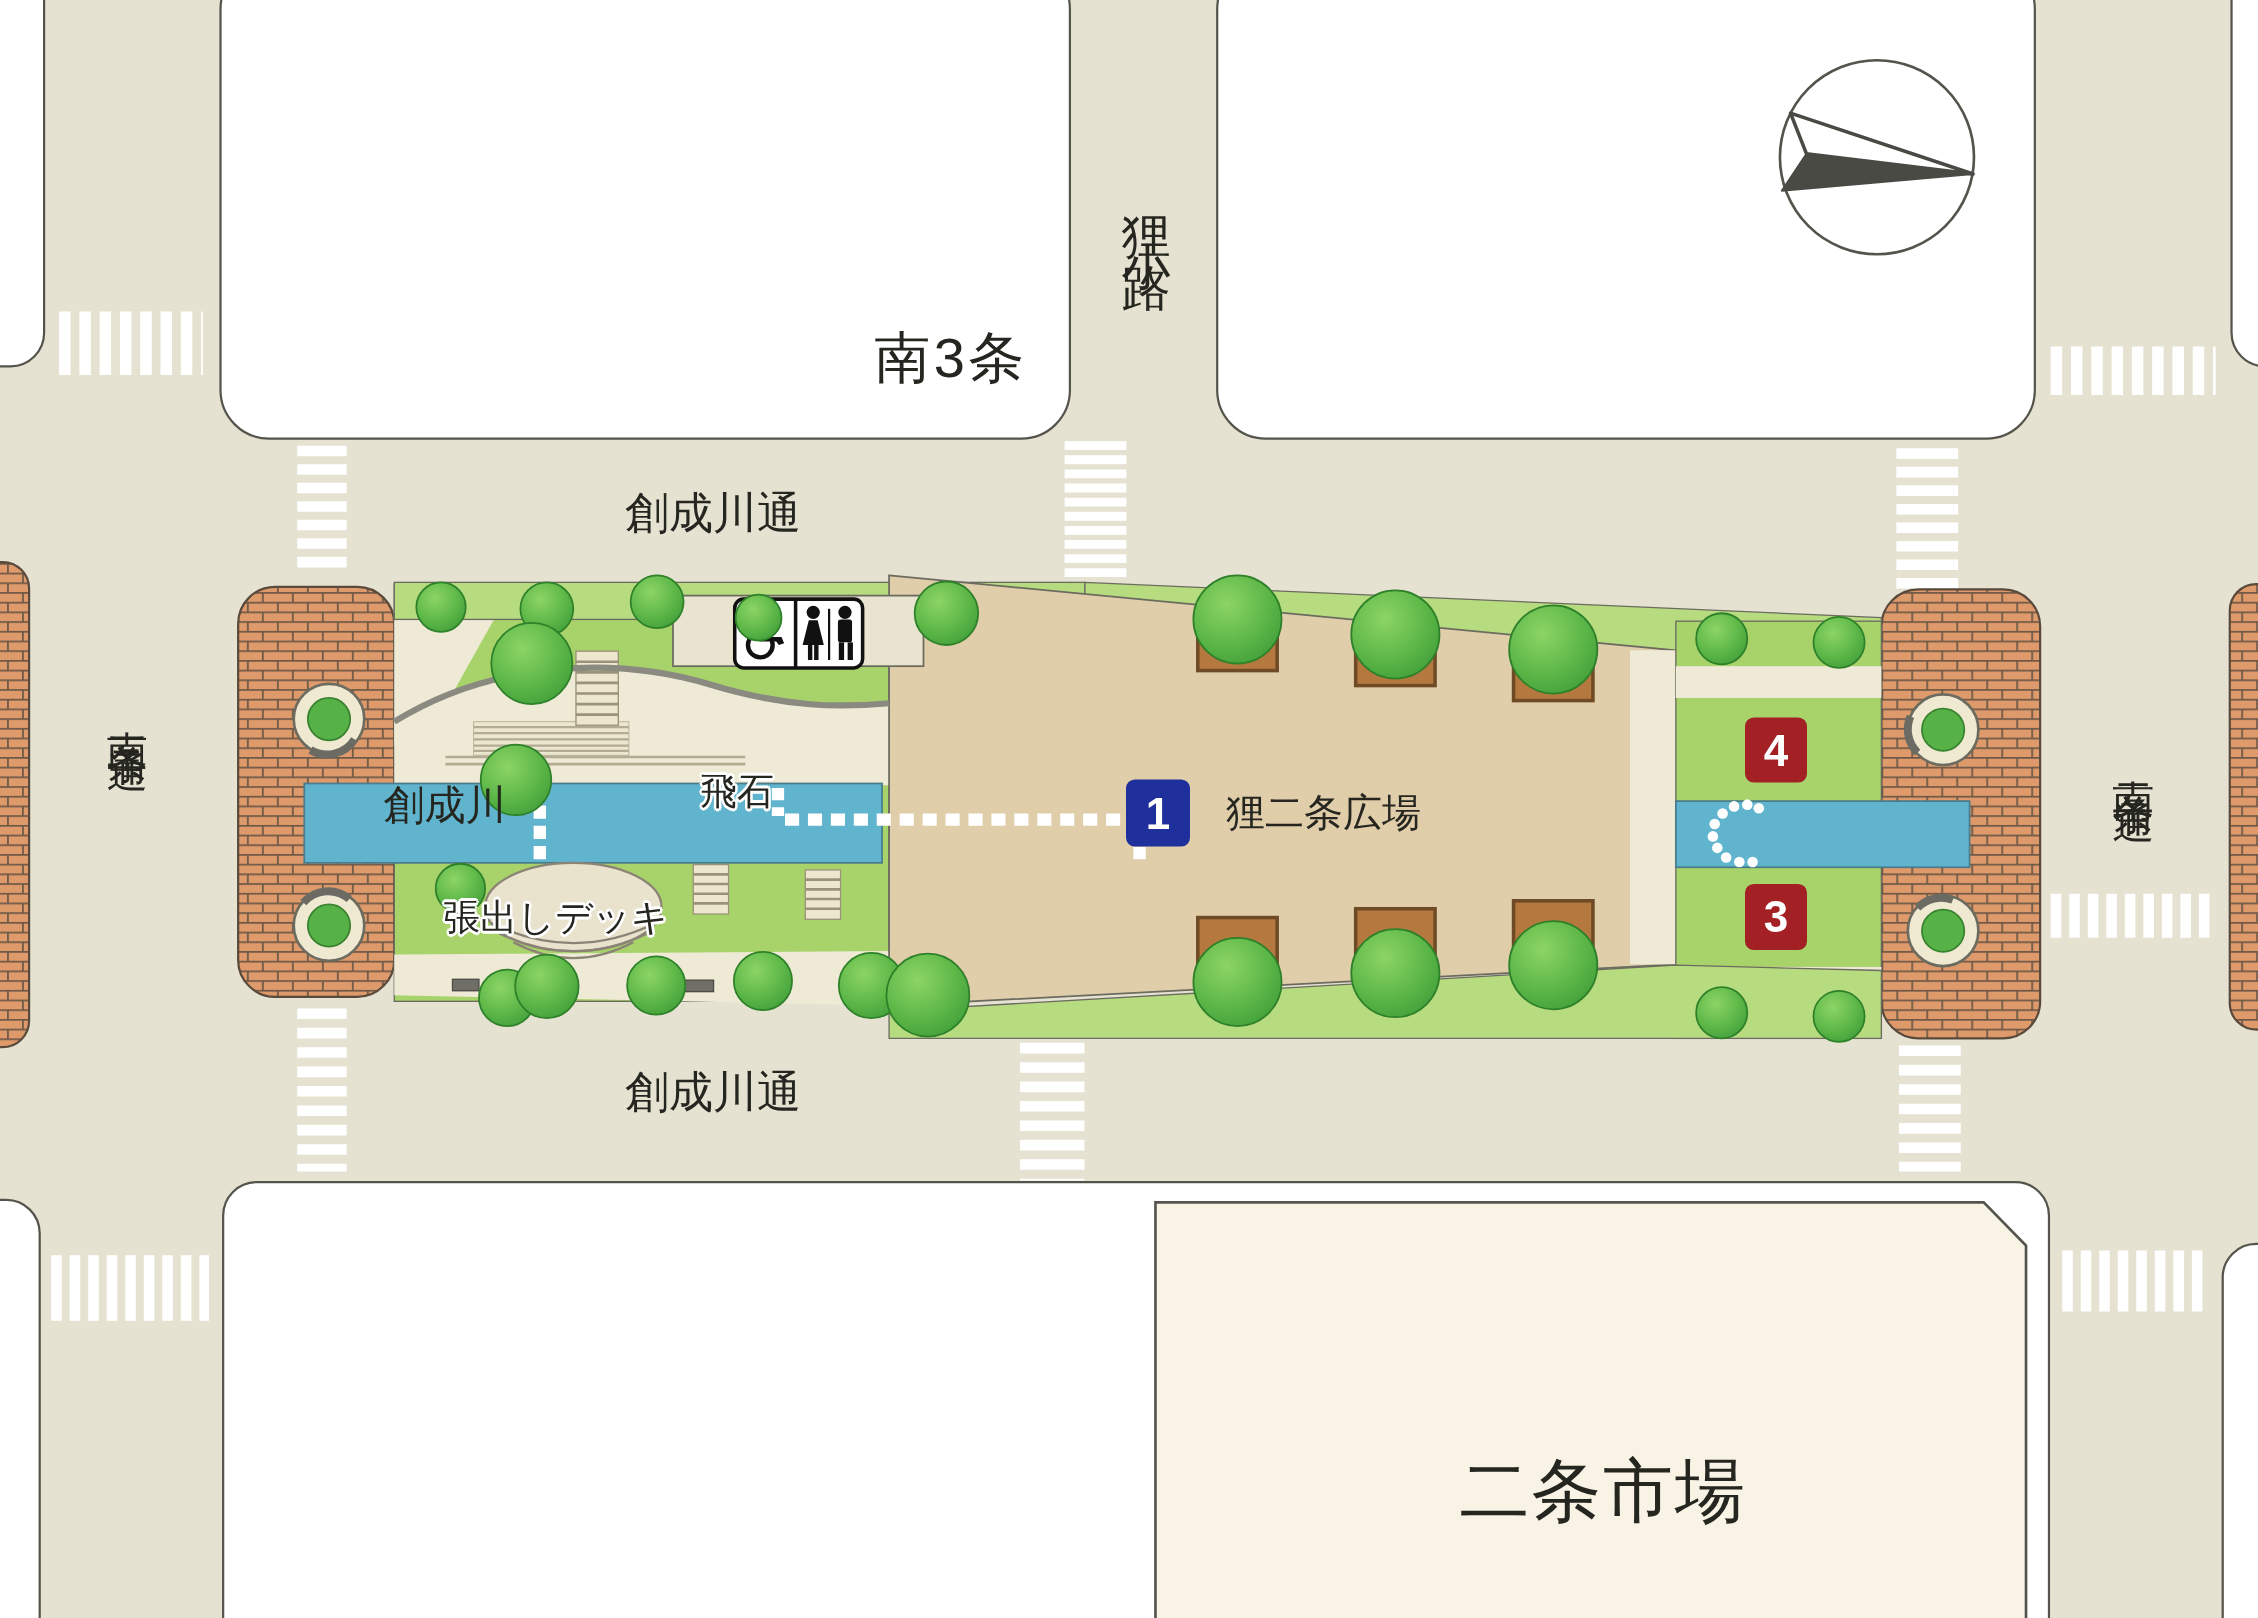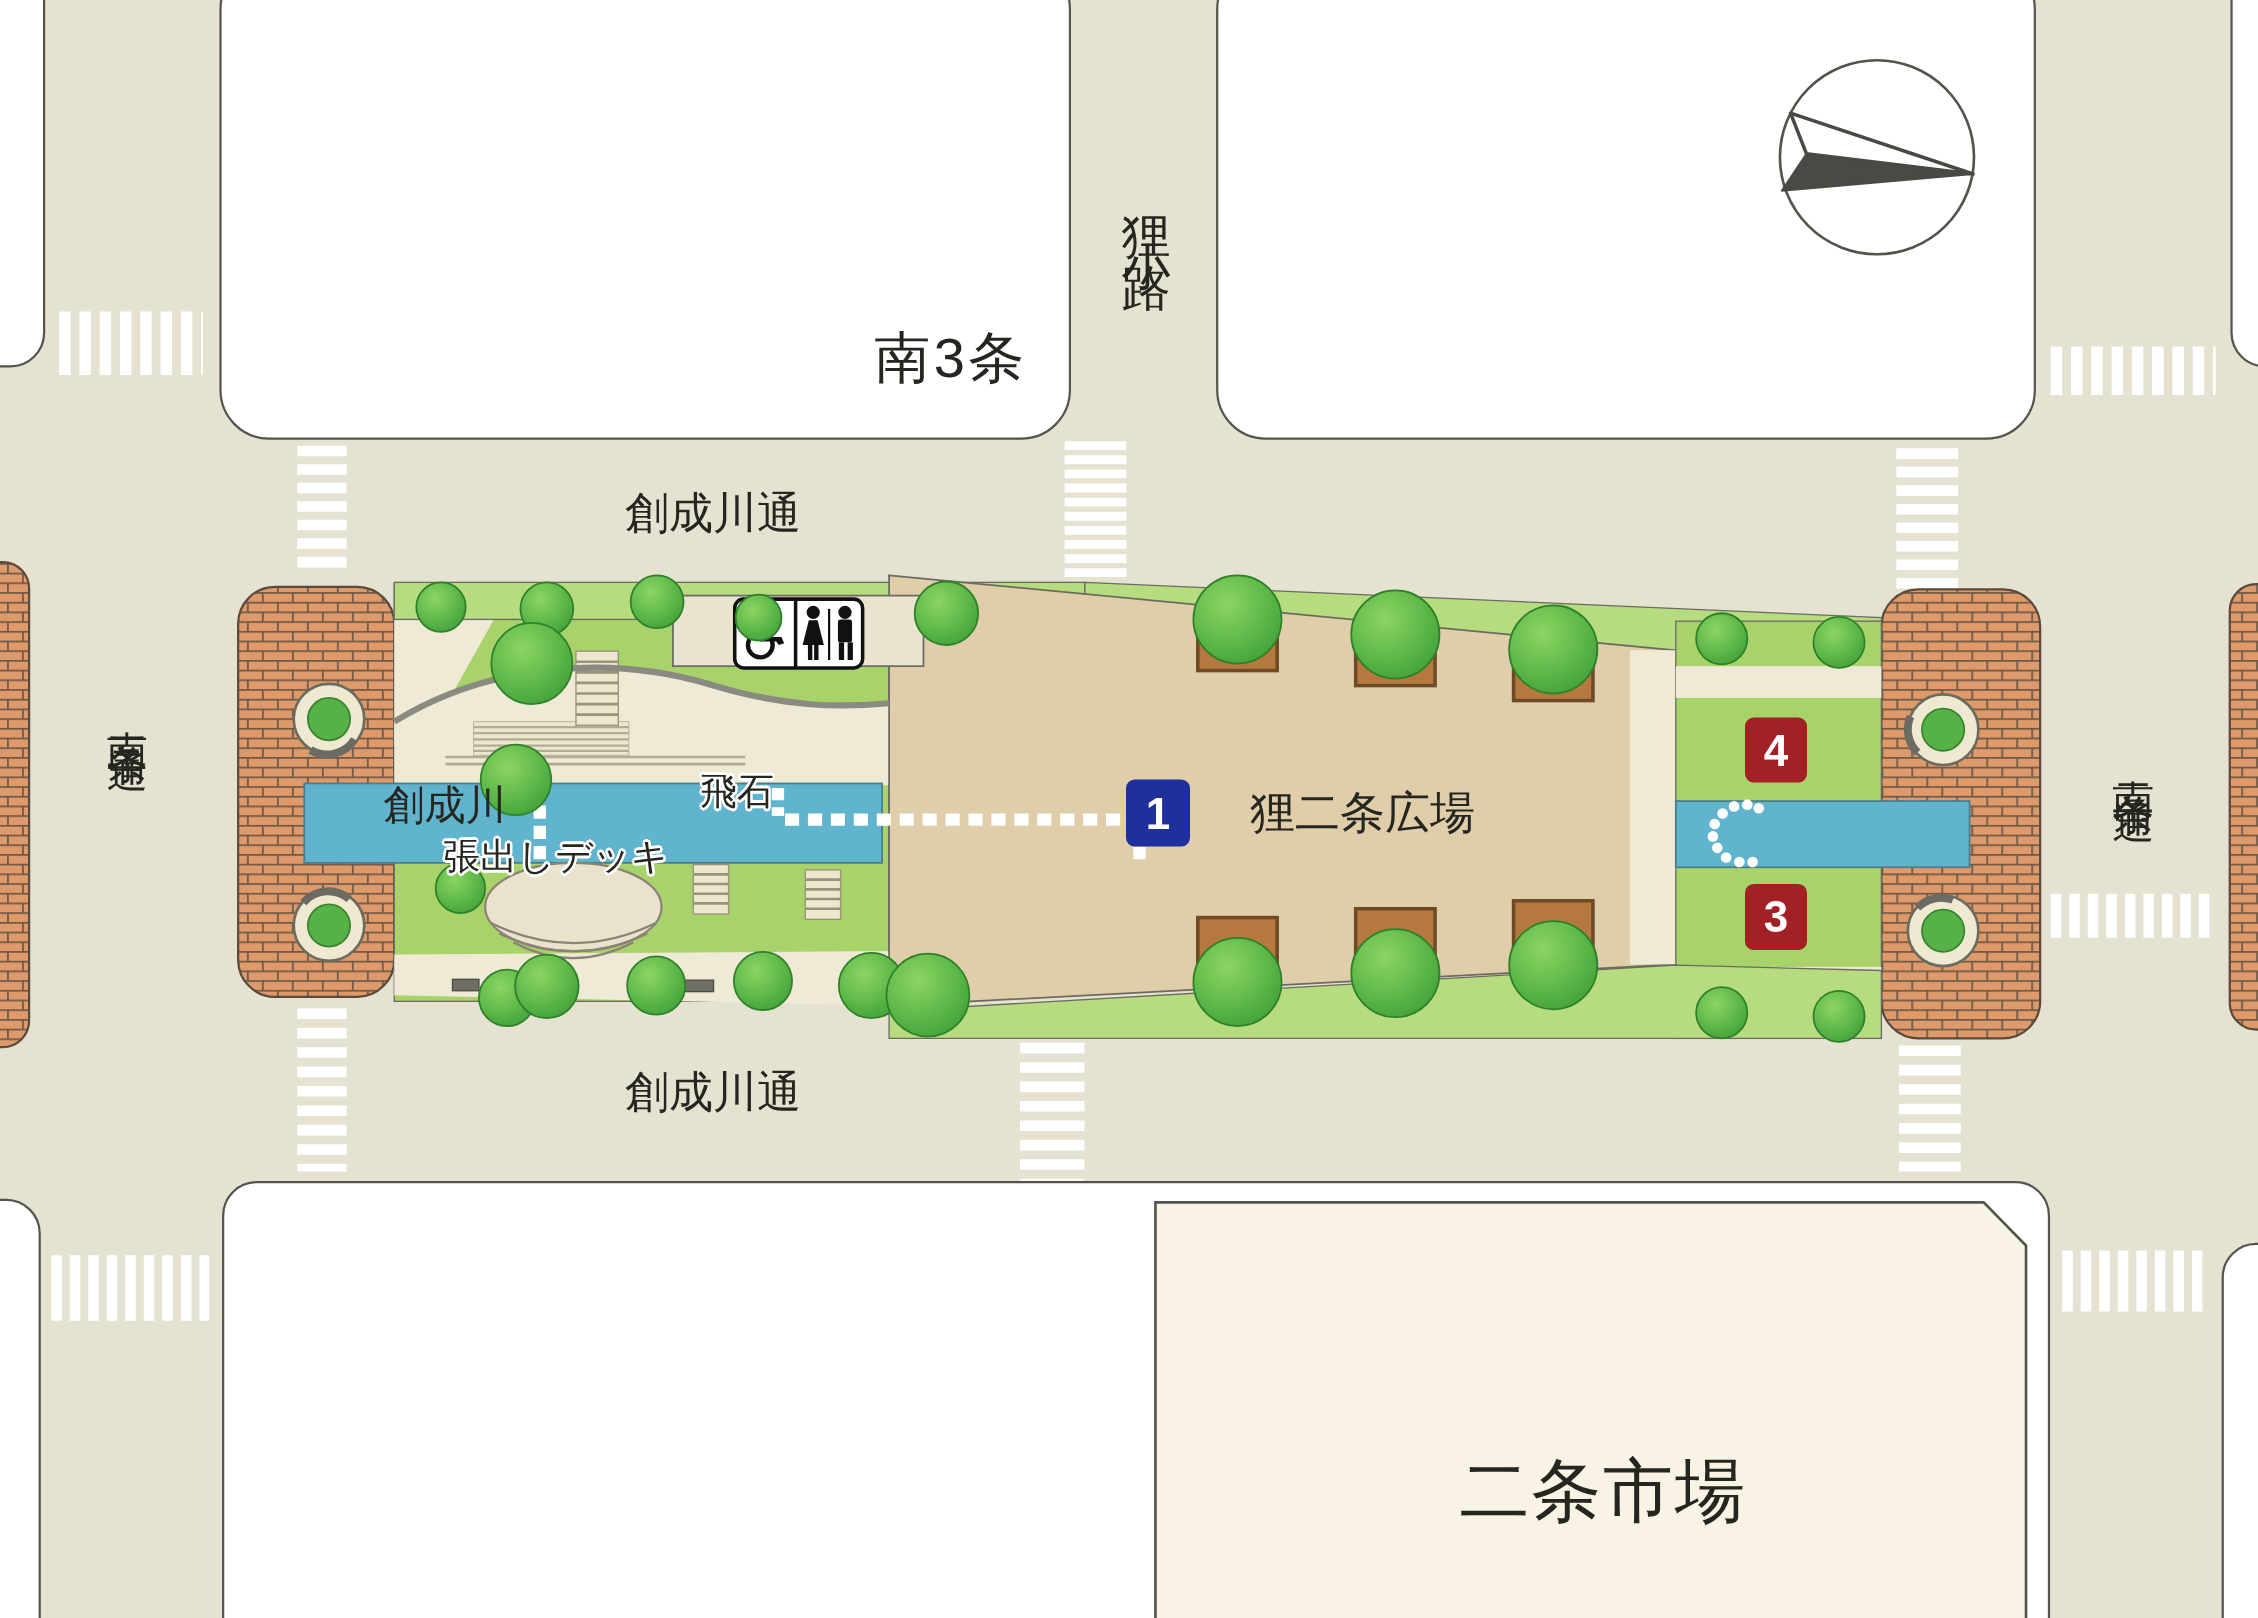--- a/index.html
+++ b/index.html
@@ -241,25 +241,25 @@
 <div class="lbl" style="left:713px;top:1092px;font-size:44px;">創成川通</div>
 
 <div class="lbl v" style="left:127px;top:712px;font-size:41px;letter-spacing:7px;">南三条通</div>
 
 <div class="lbl v" style="left:2133px;top:761px;font-size:42px;letter-spacing:7px;">南二条通</div>
 
 <div class="lbl" style="left:445px;top:806px;font-size:41px;text-align:right;">創成川</div>
 
 <div class="lbl halo" style="left:737px;top:792px;font-size:37px;text-align:center;">飛石</div>
 
-<div class="lbl halo" style="left:556px;top:857px;font-size:37px;">張出しデッキ</div>
+<div class="lbl halo" style="left:556px;top:918px;font-size:37px;">張出しデッキ</div>
 
 <div class="badge blue" style="left:1158px;top:813px;width:64px;height:67px;">1</div>
 
-<div class="lbl" style="left:1226px;top:813px;font-size:45px;transform:translate(0,-50%);margin-left:24px;">狸二条広場</div>
+<div class="lbl" style="left:1226px;top:813px;font-size:39px;transform:translate(0,-50%);">狸二条広場</div>
 
 <div class="badge red" style="left:1776px;top:750px;width:62px;height:65px;">4</div>
 
 <div class="badge red" style="left:1776px;top:917px;width:62px;height:66px;">3</div>
 
 <div class="lbl" style="left:1603px;top:1491px;font-size:70px;letter-spacing:1.8px;">二条市場</div>
 
 </div>
 
 

